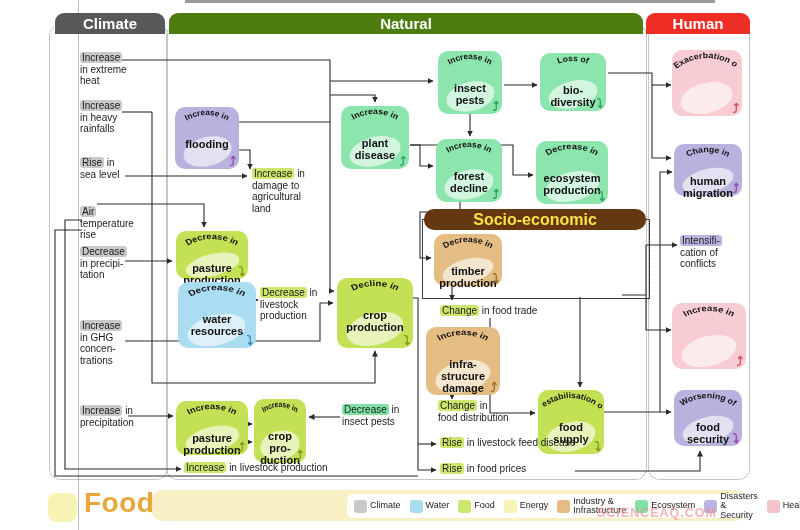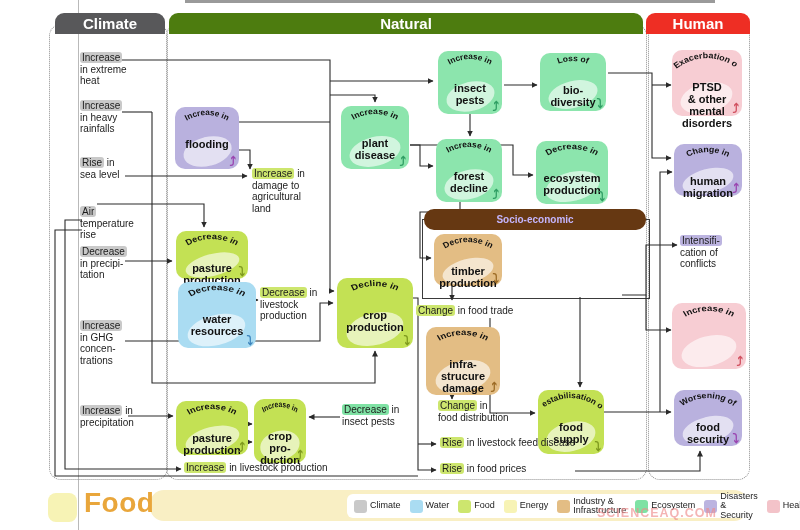--- a/index.html
+++ b/index.html
@@ -13,22 +13,22 @@
   .node{position:absolute;z-index:3;border-radius:10px;text-align:center;}
   .arcsvg{position:absolute;left:0;top:2px;width:100%;height:17px;overflow:visible;}
   .swoosh{position:absolute;left:12%;bottom:3px;width:76%;height:46%;
           background:rgba(255,255,255,.6);border-radius:50%;transform:rotate(-14deg);}
   .nlabel{position:relative;margin-top:32px;font-weight:bold;font-size:11px;
           line-height:1.08;color:#111;white-space:pre-line;}
   .narrow{position:absolute;right:3px;bottom:1px;font-size:13px;font-weight:bold;line-height:1;}
   .tnode{position:absolute;z-index:3;font-size:10px;line-height:1.16;color:#1c1c1c;}
   .chip{padding:0 2px;border-radius:3px;}
   .rest{white-space:pre-line;}
-  #socio-hdr{position:absolute;z-index:5;background:#663812;color:#c4b5fd;font-weight:bold;
-             font-size:10px;text-align:center;line-height:21px;border-radius:10px;}
+  #socio-hdr{position:absolute;z-index:5;background:#663812;color:#fde047;font-weight:bold;
+             font-size:16px;text-align:center;line-height:21px;border-radius:10px;}
   #legend-bar{position:absolute;z-index:4;background:#f9efc4;border-radius:14px;}
   #legend-inner{position:absolute;z-index:5;background:#fff;border-radius:6px;
                 display:flex;align-items:center;gap:9px;padding:0 7px;}
   .litem{display:flex;align-items:center;gap:3px;}
   .lchip{display:inline-block;width:13px;height:13px;border-radius:3px;flex:none;}
   .llabel{font-size:9px;line-height:1.03;color:#222;white-space:pre-line;font-weight:500;}
   #food-logo{position:absolute;z-index:5;font-size:28px;font-weight:bold;color:#e9a63b;
              letter-spacing:0.5px;}
   #energy-chip{position:absolute;z-index:5;width:29px;height:29px;border-radius:8px;}
   #watermark{position:absolute;z-index:6;font-size:12.5px;letter-spacing:1px;
@@ -238,24 +238,20 @@
 pro-
 duction</div>
         <span class="narrow" style="color:#7e9a1e">⤴</span>
       </div>
       <div class="node" style="left: 672px; top: 50px; width: 70px; height: 66px; background: rgb(247, 205, 211);">
         <div class="swoosh"></div>
         <svg class="arcsvg" viewBox="0 0 64 17" preserveAspectRatio="none">
           <path id="ap14" d="M5,16 Q32,-4 59,16" fill="none"></path>
           <text font-size="8.2" font-weight="bold" fill="#111"><textPath href="#ap14" startOffset="50%" text-anchor="middle">Exacerbation of</textPath></text>
         </svg>
-        <div class="nlabel">PTSD
-&amp; other
-mental
-disorders</div>
         <span class="narrow" style="color:#d0505f">⤴</span>
       </div>
       <div class="node" style="left: 674px; top: 144px; width: 68px; height: 52px; background: rgb(185, 177, 222);">
         <div class="swoosh"></div>
         <svg class="arcsvg" viewBox="0 0 64 17" preserveAspectRatio="none">
           <path id="ap15" d="M5,16 Q32,-4 59,16" fill="none"></path>
           <text font-size="8.2" font-weight="bold" fill="#111"><textPath href="#ap15" startOffset="50%" text-anchor="middle">Change in</textPath></text>
         </svg>
         <div class="nlabel">human
 migration</div>
@@ -302,21 +298,21 @@
       <div class="tnode" style="left: 252px; top: 168px;"><span class="chip" style="background:#cde66e">Increase</span><span class="rest"> in
 damage to
 agricultural
 land</span></div>
       <div class="tnode" style="left: 260px; top: 287px;"><span class="chip" style="background:#cde66e">Decrease</span><span class="rest"> in
 livestock
 production</span></div>
       <div class="tnode" style="left: 342px; top: 404px;"><span class="chip" style="background:#7fe2a4">Decrease</span><span class="rest"> in
 insect pests</span></div>
       <div class="tnode" style="left: 184px; top: 462px;"><span class="chip" style="background:#cde66e">Increase</span><span class="rest"> in livestock production</span></div>
-      <div class="tnode" style="left: 416px; top: 305px;"><span class="chip" style="background:#cde66e">Change</span><span class="rest"> in food trade</span></div>
+      <div class="tnode" style="left: 440px; top: 305px;"><span class="chip" style="background:#cde66e">Change</span><span class="rest"> in food trade</span></div>
       <div class="tnode" style="left: 438px; top: 400px;"><span class="chip" style="background:#cde66e">Change</span><span class="rest"> in
 food distribution</span></div>
       <div class="tnode" style="left: 440px; top: 437px;"><span class="chip" style="background:#cde66e">Rise</span><span class="rest"> in livestock feed disease</span></div>
       <div class="tnode" style="left: 440px; top: 463px;"><span class="chip" style="background:#cde66e">Rise</span><span class="rest"> in food prices</span></div>
       <div class="tnode" style="left: 680px; top: 235px;"><span class="chip" style="background:#bcb4e0">Intensifi-</span><span class="rest">
 cation of
 conflicts</span></div>
     </div>
 
   <div id="energy-chip" style="left:48px;top:493px;background:#f7f3b5;"></div>

